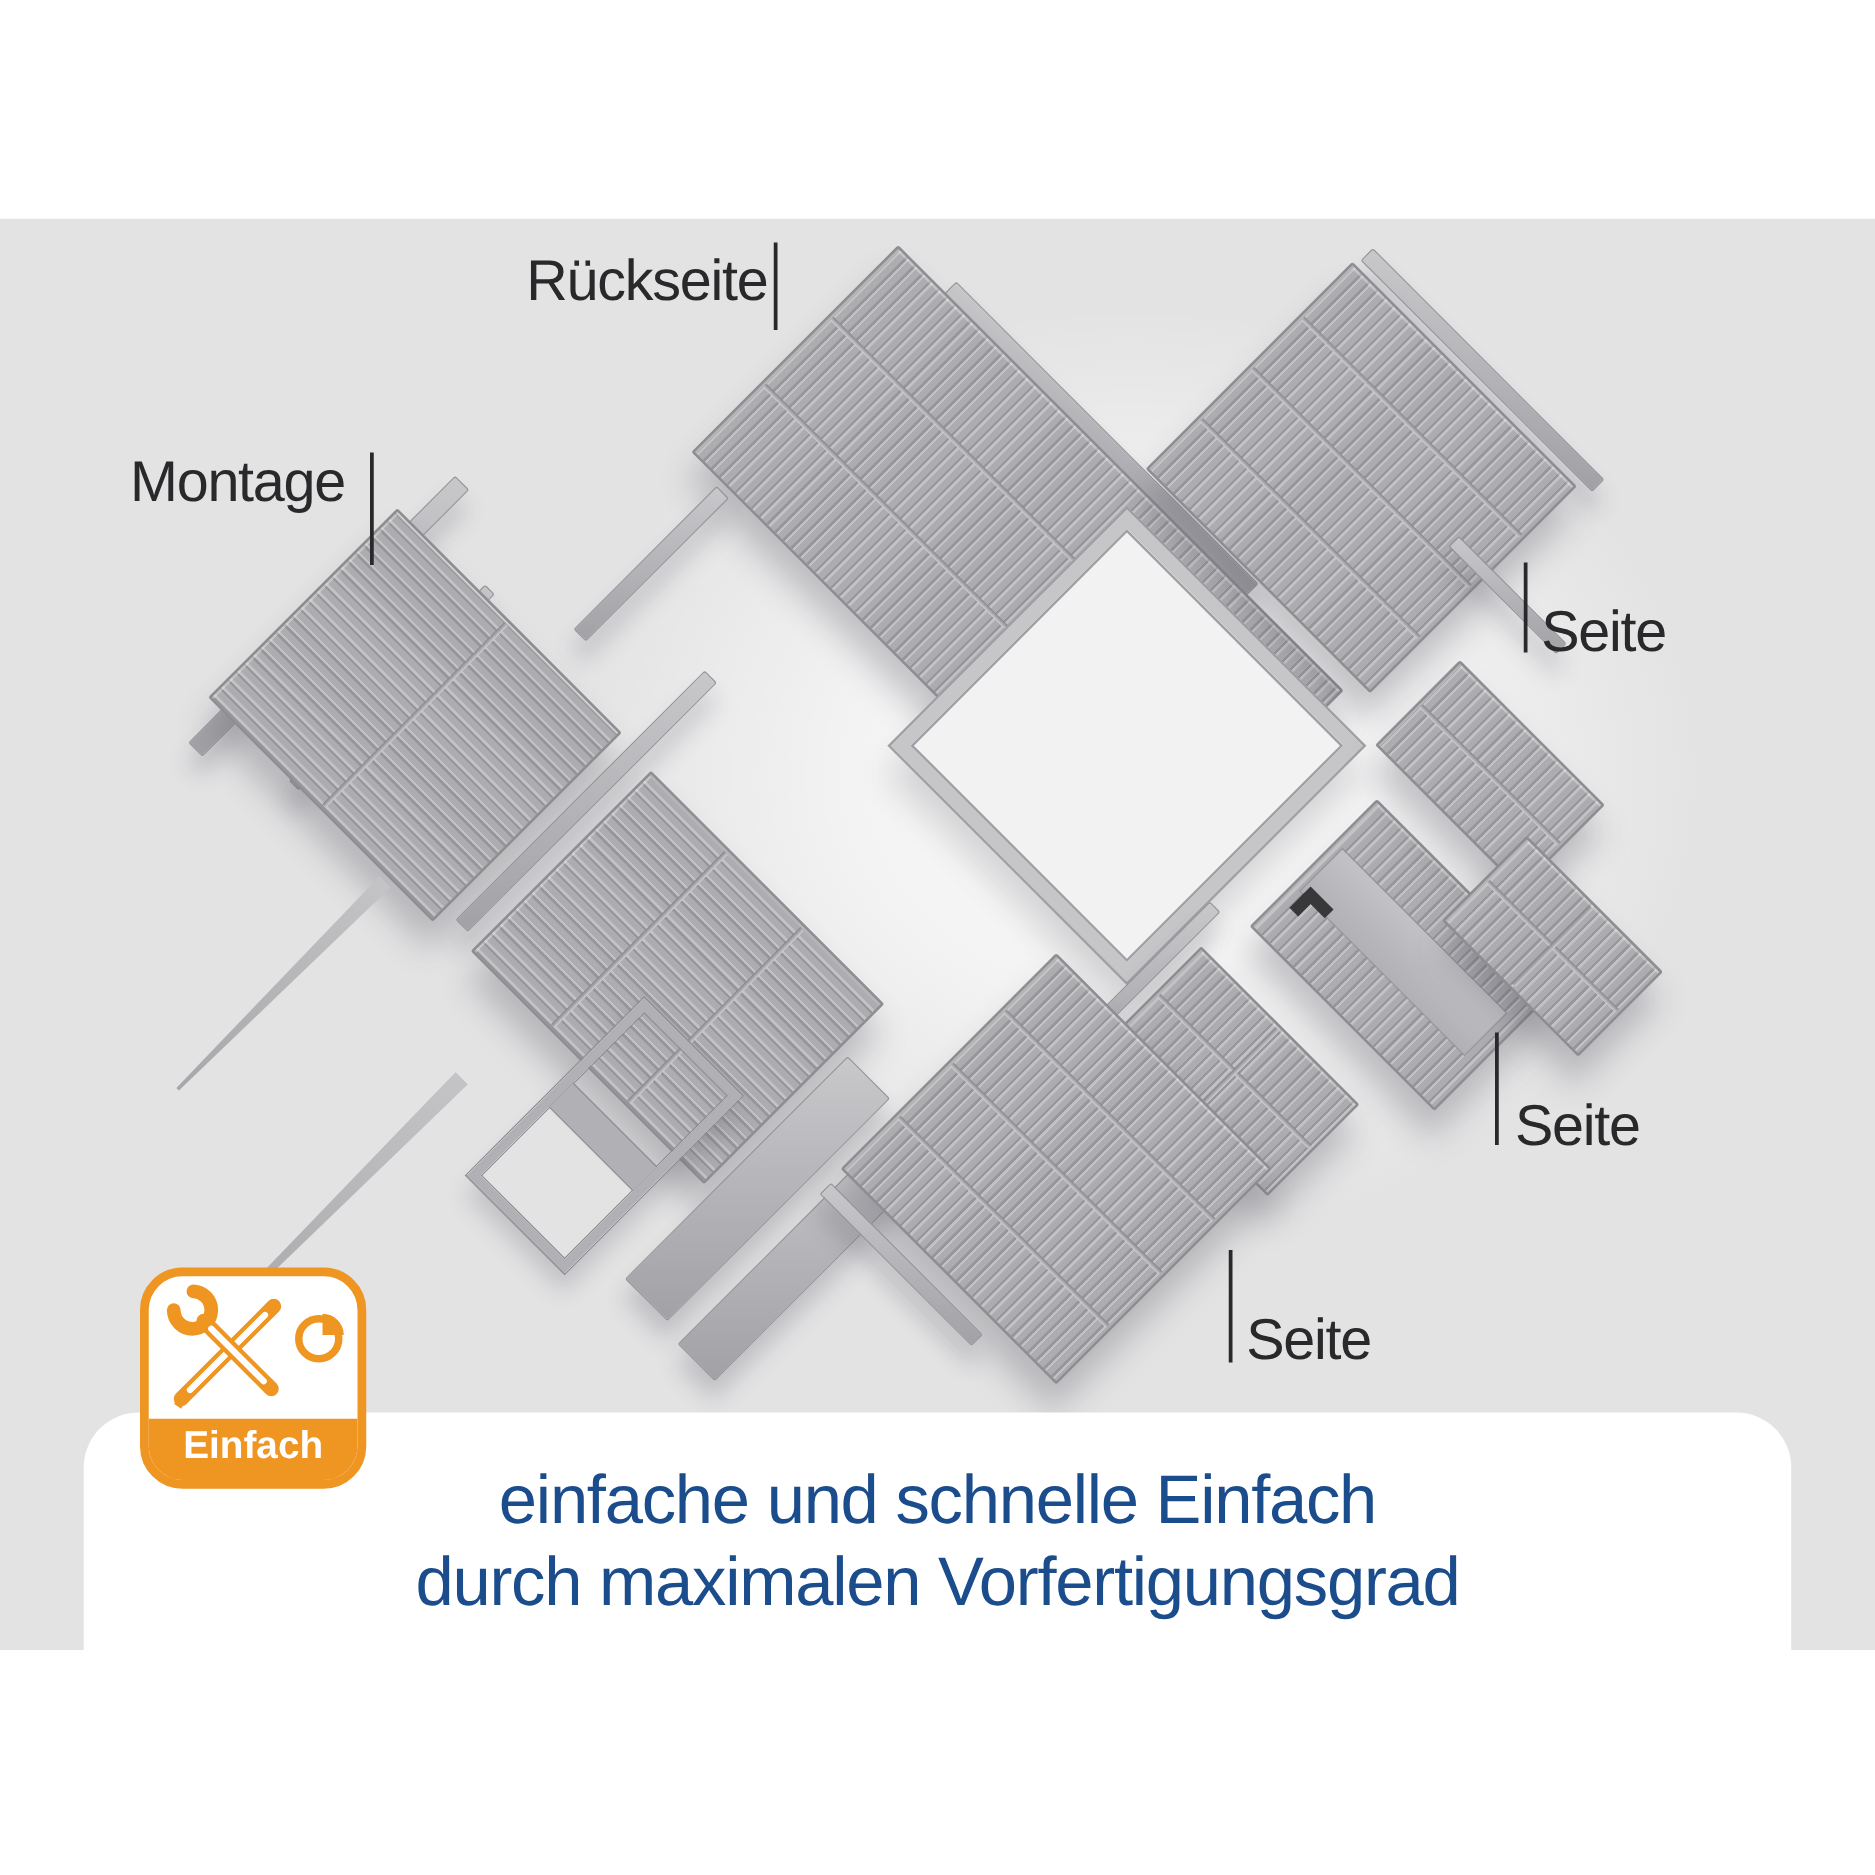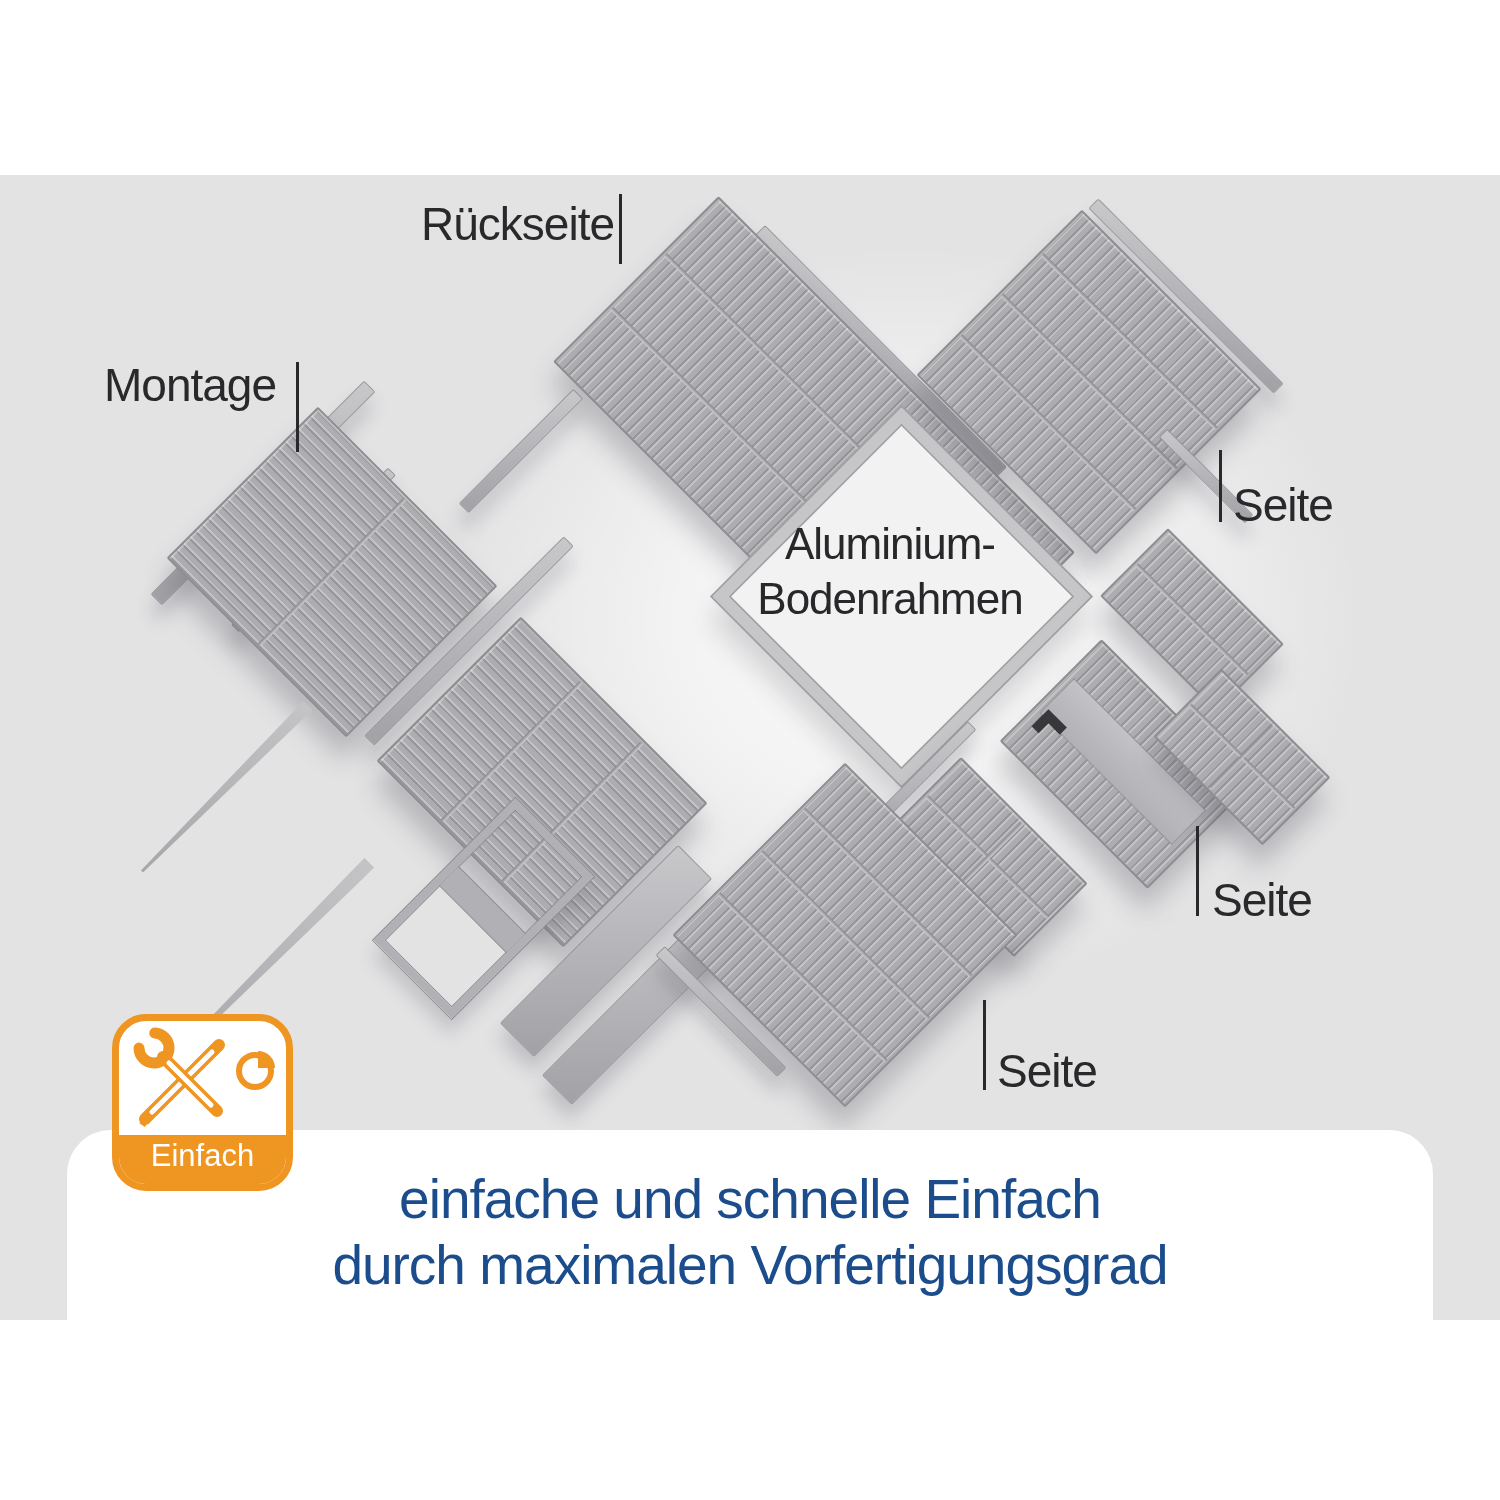--- a/index.html
+++ b/index.html
@@ -56,21 +56,21 @@
     background:#ffffff;border-radius:44px;}
   .caption{position:absolute;z-index:6;left:67px;top:1166px;width:1366px;text-align:center;
     color:#1b4c8c;font-size:55px;line-height:66px;letter-spacing:-1px;}
 
   
   .badge{position:absolute;z-index:7;left:112px;top:1014px;width:181px;height:177px;
     background:#ffffff;border:7px solid #ef9522;border-radius:34px;overflow:hidden;box-sizing:border-box;}
   .badge-icon{position:absolute;left:8px;top:6px;}
   .badge-strip{position:absolute;left:-7px;right:-7px;bottom:-7px;height:56px;background:#ef9522;}
   .badge-label{position:absolute;left:0;right:0;bottom:0;height:56px;line-height:56px;text-align:center;
-    color:#ffffff;font-size:31px;font-weight:normal;}
+    color:#ffffff;font-size:31px;font-weight:bold;}
 </style>
 </head>
 <body>
 
 <div class="stage">
   <div class="band"></div>
   <div class="glow"></div>
 
   <div id="scene">
       <div class="part part-bar" style="left: 255px; top: 342px; width: 14px; height: 300px;"></div>
@@ -134,24 +134,20 @@
 
   <div class="lbl lbl-seite-right">Seite</div>
   <div class="tick tick-seite-right"></div>
 
   <div class="lbl lbl-front">Seite</div>
   <div class="tick tick-front"></div>
 
   <div class="lbl lbl-seite-bottom">Seite</div>
   <div class="tick tick-seite-bottom"></div>
 
-  <div class="center-label">
-    <div>Aluminium-</div>
-    <div>Bodenrahmen</div>
-  </div>
 
   <div class="white-panel"></div>
 
   <div class="caption">
     <div>einfache und schnelle Einfach</div>
     <div>durch maximalen Vorfertigungsgrad</div>
   </div>
 
   <div class="badge">
     <svg class="badge-icon" width="164" height="112" viewBox="0 0 164 112">

